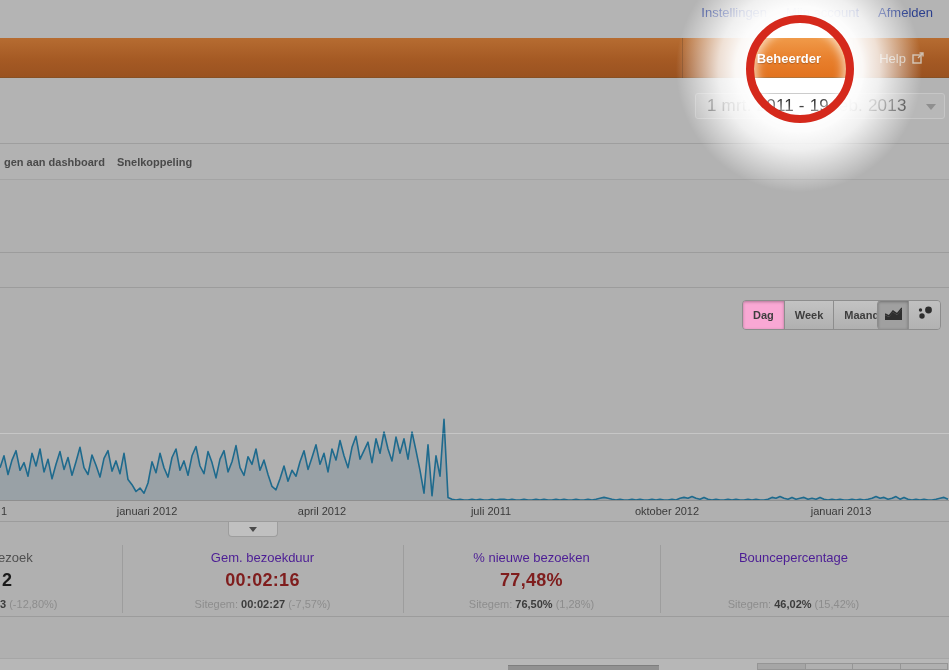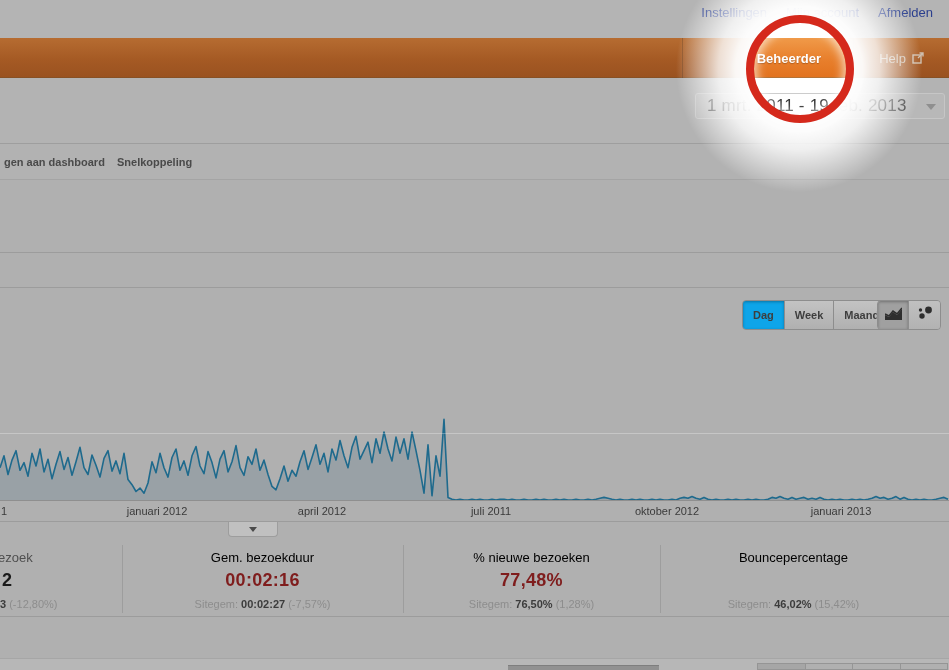--- a/index.html
+++ b/index.html
@@ -54,21 +54,21 @@
   .tab-frag { left:4px; }
   .tab-snel { left:117px; }
 
   .hline { position:absolute; left:0; width:949px; height:1px; background:#9c9c9c; }
 
   
   .btn-group { position:absolute; left:742px; top:300px; display:flex; border:1px solid #8d8d8d; border-radius:4px; overflow:hidden; }
   .gbtn { height:28px; padding:0 10px; font-size:11px; font-weight:bold; color:#3e3e3e; line-height:28px;
           background:linear-gradient(180deg,#c3c3c3,#b0b0b0); border-right:1px solid #8d8d8d; cursor:pointer; }
   .gbtn:last-child { border-right:none; }
-  .gbtn.selected { background:#0ea5e9; box-shadow:inset 0 1px 3px rgba(0,0,0,0.3); }
+  .gbtn.selected { background:#f9a8d4; box-shadow:inset 0 1px 3px rgba(0,0,0,0.3); }
   .icon-group { position:absolute; left:877px; top:300px; display:flex; border:1px solid #8d8d8d; border-radius:4px; overflow:hidden; }
   .ibtn { width:31px; height:28px; display:flex; align-items:center; justify-content:center;
           background:linear-gradient(180deg,#c0c0c0,#b2b2b2); border-right:1px solid #8d8d8d; cursor:pointer; }
   .ibtn:last-child { border-right:none; }
   .ibtn.selected { background:#a0a0a0; box-shadow:inset 0 1px 3px rgba(0,0,0,0.3); }
 
   
   .chart { position:absolute; left:0; top:340px; width:949px; height:161px; }
   .gridline { position:absolute; left:0; top:93px; width:949px; height:1px; background:rgba(255,255,255,0.28); }
   .axis-line { position:absolute; left:0; top:500px; width:949px; height:1px; background:#8f8f8f; }
@@ -76,21 +76,21 @@
   .x-tick { position:absolute; top:0; font-size:11px; color:#3a3a3a; white-space:nowrap; }
   .collapse-handle { position:absolute; left:228px; top:522px; width:50px; height:15px; background:#c0c0c0;
                      border:1px solid #9d9d9d; border-top:none; border-radius:0 0 4px 4px; cursor:pointer; }
   .collapse-handle .tri { position:absolute; left:50%; top:5px; margin-left:-4px; width:0; height:0;
                           border-left:4px solid transparent; border-right:4px solid transparent; border-top:5px solid #4a4a4a; }
 
   
   .stats { position:absolute; left:0; top:521px; width:949px; height:95px; }
   .vline { position:absolute; top:24px; width:1px; height:68px; background:#9d9d9d; }
   .stat-col { position:absolute; top:0; height:95px; text-align:center; }
-  .stat-label { position:absolute; left:0; right:0; top:29px; font-size:13px; color:#000000; }
+  .stat-label { position:absolute; left:0; right:0; top:29px; font-size:13px; color:#4c1d95; }
   .stat-value { position:absolute; left:0; right:0; top:49px; font-size:18px; font-weight:bold; color:#7f1d1d; letter-spacing:0.3px; }
   .stat-site  { position:absolute; left:0; right:0; top:77px; font-size:11px; color:#8d8d8d; white-space:nowrap; }
   .stat-site b { color:#3c3c3c; }
   .col1-frag-label { position:absolute; left:-2px; top:29px; font-size:13px; color:#4f4f4f; }
   .col1-frag-value { position:absolute; left:2px; top:49px; font-size:18px; font-weight:bold; color:#1a1a1a; }
   .col1-frag-site  { position:absolute; left:0; top:77px; font-size:11px; color:#8d8d8d; white-space:nowrap; }
   .col1-frag-site b { color:#3c3c3c; }
 
   
   .bottom-band { position:absolute; left:0; top:658px; width:949px; height:12px; background:#b7b7b7; border-top:1px solid #a6a6a6; }
@@ -171,21 +171,21 @@
   <div class="chart">
     <div class="gridline"></div>
     <svg id="chart-svg" width="949" height="161" viewBox="0 0 949 161">
       <path id="chart-area" fill="rgba(35,90,120,0.16)" stroke="none" d="M0 127.7 L4 115.8 L8 134.5 L12 120.1 L16 110.7 L20 130.3 L24 122.6 L28 136.2 L32 113.3 L36 126.0 L40 109.0 L44 131.9 L48 119.2 L52 138.8 L56 124.3 L60 111.6 L64 129.4 L68 117.5 L72 135.3 L76 121.8 L80 107.3 L84 127.7 L88 134.5 L92 115.0 L96 125.2 L100 137.1 L104 118.3 L108 110.7 L112 131.1 L116 120.9 L120 133.7 L124 113.3 L128 139.6 L132 144.7 L136 151.5 L140 148.1 L144 153.2 L148 143.0 L152 121.8 L156 132.8 L160 113.3 L164 127.7 L168 137.1 L172 117.5 L176 109.0 L180 130.3 L184 120.9 L188 135.3 L192 115.8 L196 106.5 L200 126.0 L204 133.7 L208 111.6 L212 122.6 L216 137.9 L220 119.2 L224 110.7 L228 131.9 L232 121.8 L236 105.6 L240 127.7 L244 135.3 L248 116.7 L252 124.3 L256 109.0 L260 130.3 L264 120.1 L268 134.5 L272 146.4 L276 149.8 L280 138.8 L284 126.0 L288 141.3 L292 130.3 L296 136.2 L300 121.8 L304 110.7 L308 129.4 L312 117.5 L316 104.8 L320 124.3 L324 113.3 L328 131.9 L332 109.0 L336 120.1 L340 100.5 L344 115.8 L348 127.7 L352 107.3 L356 96.3 L360 119.2 L364 110.7 L368 102.2 L372 122.6 L376 98.8 L380 113.3 L384 92.0 L388 109.0 L392 120.9 L396 97.1 L400 113.3 L404 98.8 L408 119.2 L412 92.0 L416 110.7 L420 130.3 L424 153.2 L428 104.8 L432 155.8 L436 115.8 L440 136.2 L444 79.3 L448 157.4 L452 159.2 L456 160.0 L460 159.2 L464 160.0 L468 160.0 L472 159.2 L476 160.0 L480 159.2 L484 160.0 L488 160.0 L492 159.2 L496 160.0 L500 159.2 L504 159.2 L508 160.0 L512 159.2 L516 160.0 L520 160.0 L524 159.2 L528 160.0 L532 160.0 L536 159.2 L540 160.0 L544 159.2 L548 160.0 L552 160.0 L556 159.2 L560 160.0 L564 159.2 L568 160.0 L572 160.0 L576 159.2 L580 160.0 L584 160.0 L588 159.2 L592 160.0 L596 159.2 L600 158.3 L604 157.4 L608 158.3 L612 159.2 L616 160.0 L620 159.2 L624 160.0 L628 160.0 L632 159.2 L636 160.0 L640 159.2 L644 160.0 L648 160.0 L652 159.2 L656 160.0 L660 159.2 L664 160.0 L668 160.0 L672 159.2 L676 160.0 L680 158.3 L684 157.4 L688 158.3 L692 156.6 L696 158.3 L700 159.2 L704 157.4 L708 159.2 L712 160.0 L716 159.2 L720 160.0 L724 160.0 L728 159.2 L732 160.0 L736 159.2 L740 160.0 L744 160.0 L748 159.2 L752 160.0 L756 159.2 L760 160.0 L764 160.0 L768 159.2 L772 157.4 L776 158.3 L780 156.6 L784 158.3 L788 159.2 L792 157.4 L796 159.2 L800 158.3 L804 157.4 L808 159.2 L812 158.3 L816 159.2 L820 157.4 L824 159.2 L828 160.0 L832 159.2 L836 160.0 L840 159.2 L844 160.0 L848 160.0 L852 159.2 L856 160.0 L860 159.2 L864 160.0 L868 159.2 L872 158.3 L876 156.6 L880 158.3 L884 157.4 L888 159.2 L892 158.3 L896 156.6 L900 159.2 L904 157.4 L908 159.2 L912 160.0 L916 159.2 L920 160.0 L924 159.2 L928 160.0 L932 160.0 L936 159.2 L940 158.3 L944 157.4 L948 159.2 L948 160 L0 160 Z"></path>
       <path id="chart-line" fill="none" stroke="#1e6a8d" stroke-width="1.6" stroke-linejoin="round" d="M0 127.7 L4 115.8 L8 134.5 L12 120.1 L16 110.7 L20 130.3 L24 122.6 L28 136.2 L32 113.3 L36 126.0 L40 109.0 L44 131.9 L48 119.2 L52 138.8 L56 124.3 L60 111.6 L64 129.4 L68 117.5 L72 135.3 L76 121.8 L80 107.3 L84 127.7 L88 134.5 L92 115.0 L96 125.2 L100 137.1 L104 118.3 L108 110.7 L112 131.1 L116 120.9 L120 133.7 L124 113.3 L128 139.6 L132 144.7 L136 151.5 L140 148.1 L144 153.2 L148 143.0 L152 121.8 L156 132.8 L160 113.3 L164 127.7 L168 137.1 L172 117.5 L176 109.0 L180 130.3 L184 120.9 L188 135.3 L192 115.8 L196 106.5 L200 126.0 L204 133.7 L208 111.6 L212 122.6 L216 137.9 L220 119.2 L224 110.7 L228 131.9 L232 121.8 L236 105.6 L240 127.7 L244 135.3 L248 116.7 L252 124.3 L256 109.0 L260 130.3 L264 120.1 L268 134.5 L272 146.4 L276 149.8 L280 138.8 L284 126.0 L288 141.3 L292 130.3 L296 136.2 L300 121.8 L304 110.7 L308 129.4 L312 117.5 L316 104.8 L320 124.3 L324 113.3 L328 131.9 L332 109.0 L336 120.1 L340 100.5 L344 115.8 L348 127.7 L352 107.3 L356 96.3 L360 119.2 L364 110.7 L368 102.2 L372 122.6 L376 98.8 L380 113.3 L384 92.0 L388 109.0 L392 120.9 L396 97.1 L400 113.3 L404 98.8 L408 119.2 L412 92.0 L416 110.7 L420 130.3 L424 153.2 L428 104.8 L432 155.8 L436 115.8 L440 136.2 L444 79.3 L448 157.4 L452 159.2 L456 160.0 L460 159.2 L464 160.0 L468 160.0 L472 159.2 L476 160.0 L480 159.2 L484 160.0 L488 160.0 L492 159.2 L496 160.0 L500 159.2 L504 159.2 L508 160.0 L512 159.2 L516 160.0 L520 160.0 L524 159.2 L528 160.0 L532 160.0 L536 159.2 L540 160.0 L544 159.2 L548 160.0 L552 160.0 L556 159.2 L560 160.0 L564 159.2 L568 160.0 L572 160.0 L576 159.2 L580 160.0 L584 160.0 L588 159.2 L592 160.0 L596 159.2 L600 158.3 L604 157.4 L608 158.3 L612 159.2 L616 160.0 L620 159.2 L624 160.0 L628 160.0 L632 159.2 L636 160.0 L640 159.2 L644 160.0 L648 160.0 L652 159.2 L656 160.0 L660 159.2 L664 160.0 L668 160.0 L672 159.2 L676 160.0 L680 158.3 L684 157.4 L688 158.3 L692 156.6 L696 158.3 L700 159.2 L704 157.4 L708 159.2 L712 160.0 L716 159.2 L720 160.0 L724 160.0 L728 159.2 L732 160.0 L736 159.2 L740 160.0 L744 160.0 L748 159.2 L752 160.0 L756 159.2 L760 160.0 L764 160.0 L768 159.2 L772 157.4 L776 158.3 L780 156.6 L784 158.3 L788 159.2 L792 157.4 L796 159.2 L800 158.3 L804 157.4 L808 159.2 L812 158.3 L816 159.2 L820 157.4 L824 159.2 L828 160.0 L832 159.2 L836 160.0 L840 159.2 L844 160.0 L848 160.0 L852 159.2 L856 160.0 L860 159.2 L864 160.0 L868 159.2 L872 158.3 L876 156.6 L880 158.3 L884 157.4 L888 159.2 L892 158.3 L896 156.6 L900 159.2 L904 157.4 L908 159.2 L912 160.0 L916 159.2 L920 160.0 L924 159.2 L928 160.0 L932 160.0 L936 159.2 L940 158.3 L944 157.4 L948 159.2 "></path>
     </svg>
   </div>
   <div class="axis-line"></div>
   <div class="x-axis" id="x-axis">
       <span class="x-tick" style="left: 1px;">1</span>
-      <span class="x-tick" style="left: 157px; transform: translateX(-50%);">januari 2012</span>
+      <span class="x-tick" style="left: 147px; transform: translateX(-50%);">januari 2012</span>
       <span class="x-tick" style="left: 322px; transform: translateX(-50%);">april 2012</span>
       <span class="x-tick" style="left: 491px; transform: translateX(-50%);">juli 2011</span>
       <span class="x-tick" style="left: 667px; transform: translateX(-50%);">oktober 2012</span>
       <span class="x-tick" style="left: 841px; transform: translateX(-50%);">januari 2013</span>
     </div>
   <div class="hline" style="top:521px"></div>
   <div class="collapse-handle">
     <span class="tri"></span>
   </div>
 

